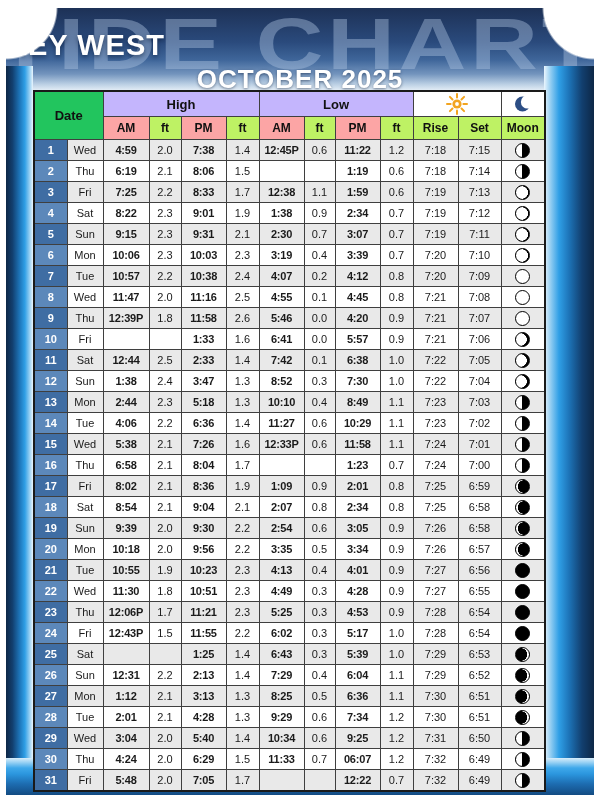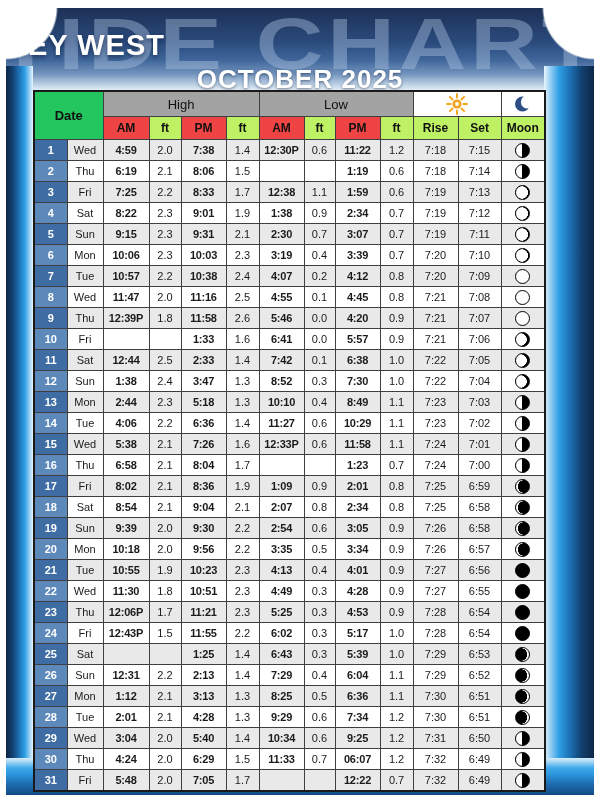--- a/index.html
+++ b/index.html
@@ -29,24 +29,24 @@
     background:linear-gradient(270deg,#0d2746 0%,#123f6f 24%,#1d74b8 50%,#2f9fe6 70%,#8ecbf1 86%,#eaf5fd 100%);}
   #bottom-band{position:absolute;left:6px;right:6px;bottom:5px;height:37px;
     background:linear-gradient(180deg,#d8edfa 0px,#9fd4f4 4px,#3fa8ea 10px,#2b96de 16px,#1d6cb0 26px,#134b82 37px);}
 
   
   #tide-table{position:absolute;left:33px;top:90px;width:511px;border-collapse:collapse;
     table-layout:fixed;border:2px solid #1a1a1a;}
   #tide-table td,#tide-table th{border:1px solid #3f3f3f;padding:0;text-align:center;
     vertical-align:middle;overflow:hidden;}
   thead th{background:#fff;color:#111;}
-  th.section{background:#a3a3a3;font-size:13px;font-weight:normal;height:24px;}
+  th.section{background:#c4b5fd;font-size:13px;font-weight:bold;height:24px;}
   th.date-h{background:#22c55e;font-size:13px;font-weight:bold;}
   th.sub{font-size:12px;font-weight:bold;height:22px;background:#bef264;}
-  th.ampm{background:#ef4444;}
+  th.ampm{background:#fca5a5;}
   tbody td{height:20px;font-size:11px;color:#1a1a1a;}
   tbody tr:nth-child(odd) td{background:#e9e9e9;}
   tbody tr:nth-child(even) td{background:#ffffff;}
   td.daynum{color:#fff;font-weight:bold;}
   tbody tr:nth-child(odd) td.daynum{background:#3f6da3;}
   tbody tr:nth-child(even) td.daynum{background:#5c88ba;}
   td.t{font-weight:bold;font-size:11px;letter-spacing:-0.2px;}
   td.f,td.wd,td.rs{font-weight:normal;}
 
   
@@ -138,21 +138,21 @@
       </tr>
     </thead>
     <tbody>
         <tr>
       <td class="daynum">1</td>
       <td class="wd">Wed</td>
       <td class="t">4:59</td>
       <td class="f">2.0</td>
       <td class="t">7:38</td>
       <td class="f">1.4</td>
-      <td class="t">12:30P</td>
+      <td class="t">12:45P</td>
       <td class="f">0.6</td>
       <td class="t">11:22</td>
       <td class="f">1.2</td>
       <td class="rs">7:18</td>
       <td class="rs">7:15</td>
       <td>
         <span class="moon moon-half"></span>
       </td>
     </tr>
         <tr>

